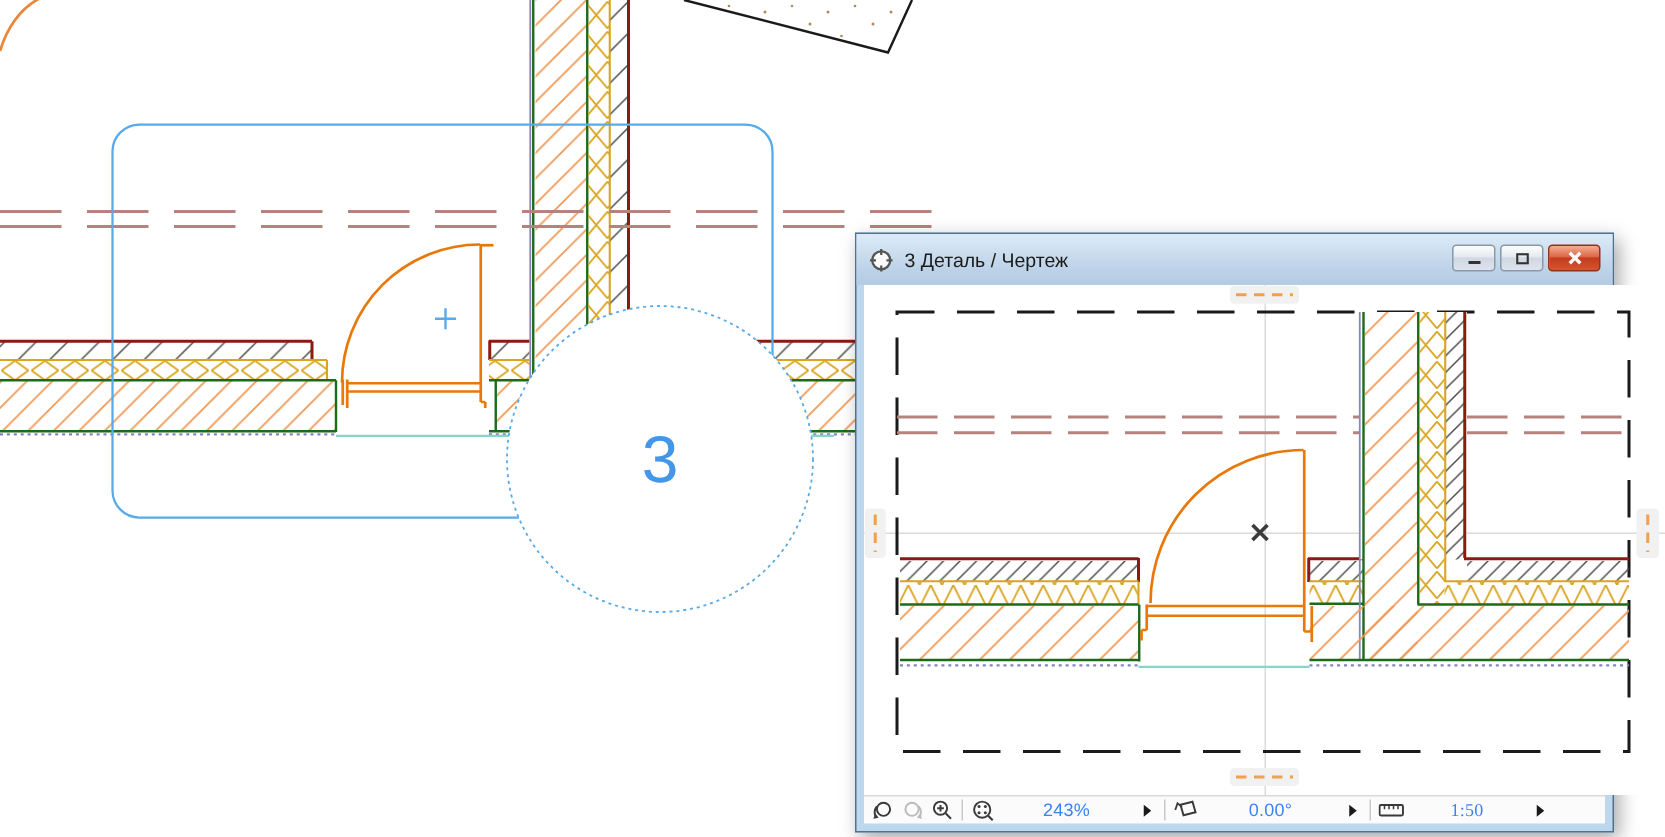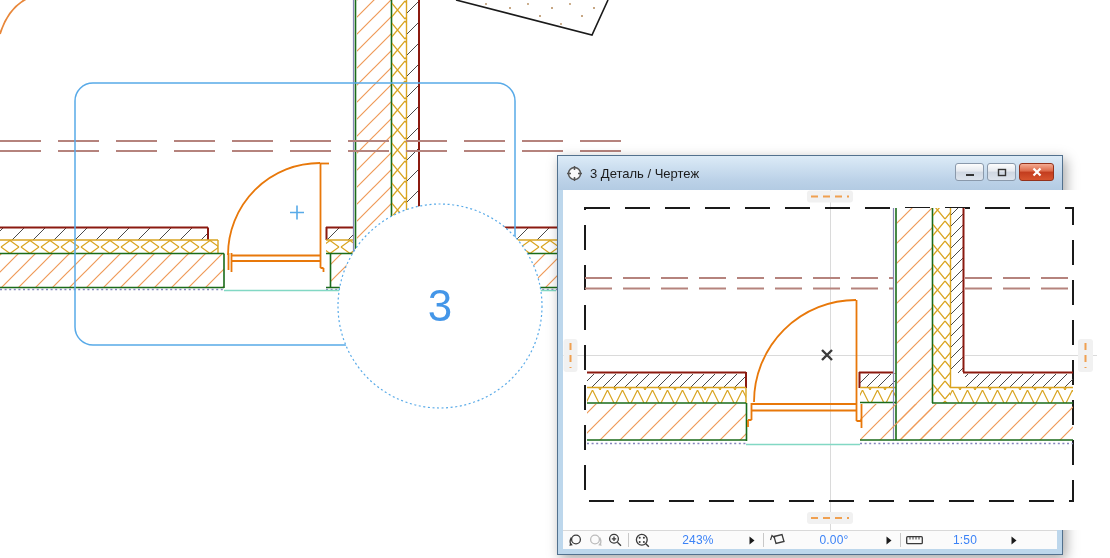--- a/index.html
+++ b/index.html
@@ -2,21 +2,21 @@
 <html><head>
 <meta charset="utf-8">
 <style>
   html,body{margin:0;padding:0;background:#fff;}
   body{width:1110px;height:558px;position:relative;overflow:hidden;
        font-family:"Liberation Sans",sans-serif;}
   #stage{position:absolute;inset:0;width:1110px;height:558px;}
   #main-canvas{position:absolute;left:0;top:0;}
 
   
-  .appwin{position:absolute;left:557px;top:155px;width:506px;height:400px;
+  .appwin{position:absolute;left:570px;top:155px;width:506px;height:400px;
           box-sizing:border-box;border:1px solid #52718e;background:#bdd7ec;
           padding:0 5px;box-shadow:3px 4px 12px rgba(0,0,0,.35);}
   .titlebar{height:34px;display:flex;align-items:center;position:relative;
             background:linear-gradient(#dcebf7,#bcd2e8 70%,#b3cbe3);margin:0 -5px;padding:0 5px;}
   .win-icon{width:18px;height:18px;margin:0 6px 0 3px;display:flex;align-items:center;}
   .win-title{font-size:13px;color:#1b1b1b;flex:1;white-space:nowrap;}
   .win-controls{display:flex;gap:3px;position:absolute;right:8px;top:7px;}
   .wbtn{width:29px;height:18px;box-sizing:border-box;border:1px solid #8a99ab;border-radius:3px;
         display:flex;align-items:center;justify-content:center;
         background:linear-gradient(#fdfdfd,#e5e9ef 45%,#cfd7e2 50%,#dde4ed);cursor:default;}
@@ -28,21 +28,21 @@
   
   .statusbar{height:18px;margin-top:0;background:#fbfbfb;border-top:1px solid #d9d9d9;
              display:flex;align-items:center;font-size:12px;color:#3b82f6;padding:0 2px;}
   .sb-group{display:flex;align-items:center;height:100%;}
   .sb-ico{display:flex;align-items:center;justify-content:center;width:20px;height:100%;}
   .sb-sep{width:1px;height:14px;background:#c8c8c8;margin:0 3px;}
   .sb-val{flex:1;text-align:center;letter-spacing:.2px;}
   .fly{display:flex;align-items:center;justify-content:center;width:16px;height:100%;}
   .grp-zoomctl{width:128px;}
   .grp-rot{width:130px;}
-  .grp-scale{width:118px;}
+  .grp-scale{width:118px;font-family:Liberation Serif, serif;}
   .btm-pad{height:6px;}
 </style>
 </head>
 <body>
 
 <div id="stage">
 
 <svg id="main-canvas" width="1110" height="558" viewBox="0 0 1110 558">
   <defs>
     <pattern id="hOr" width="17" height="17" patternUnits="userSpaceOnUse">

